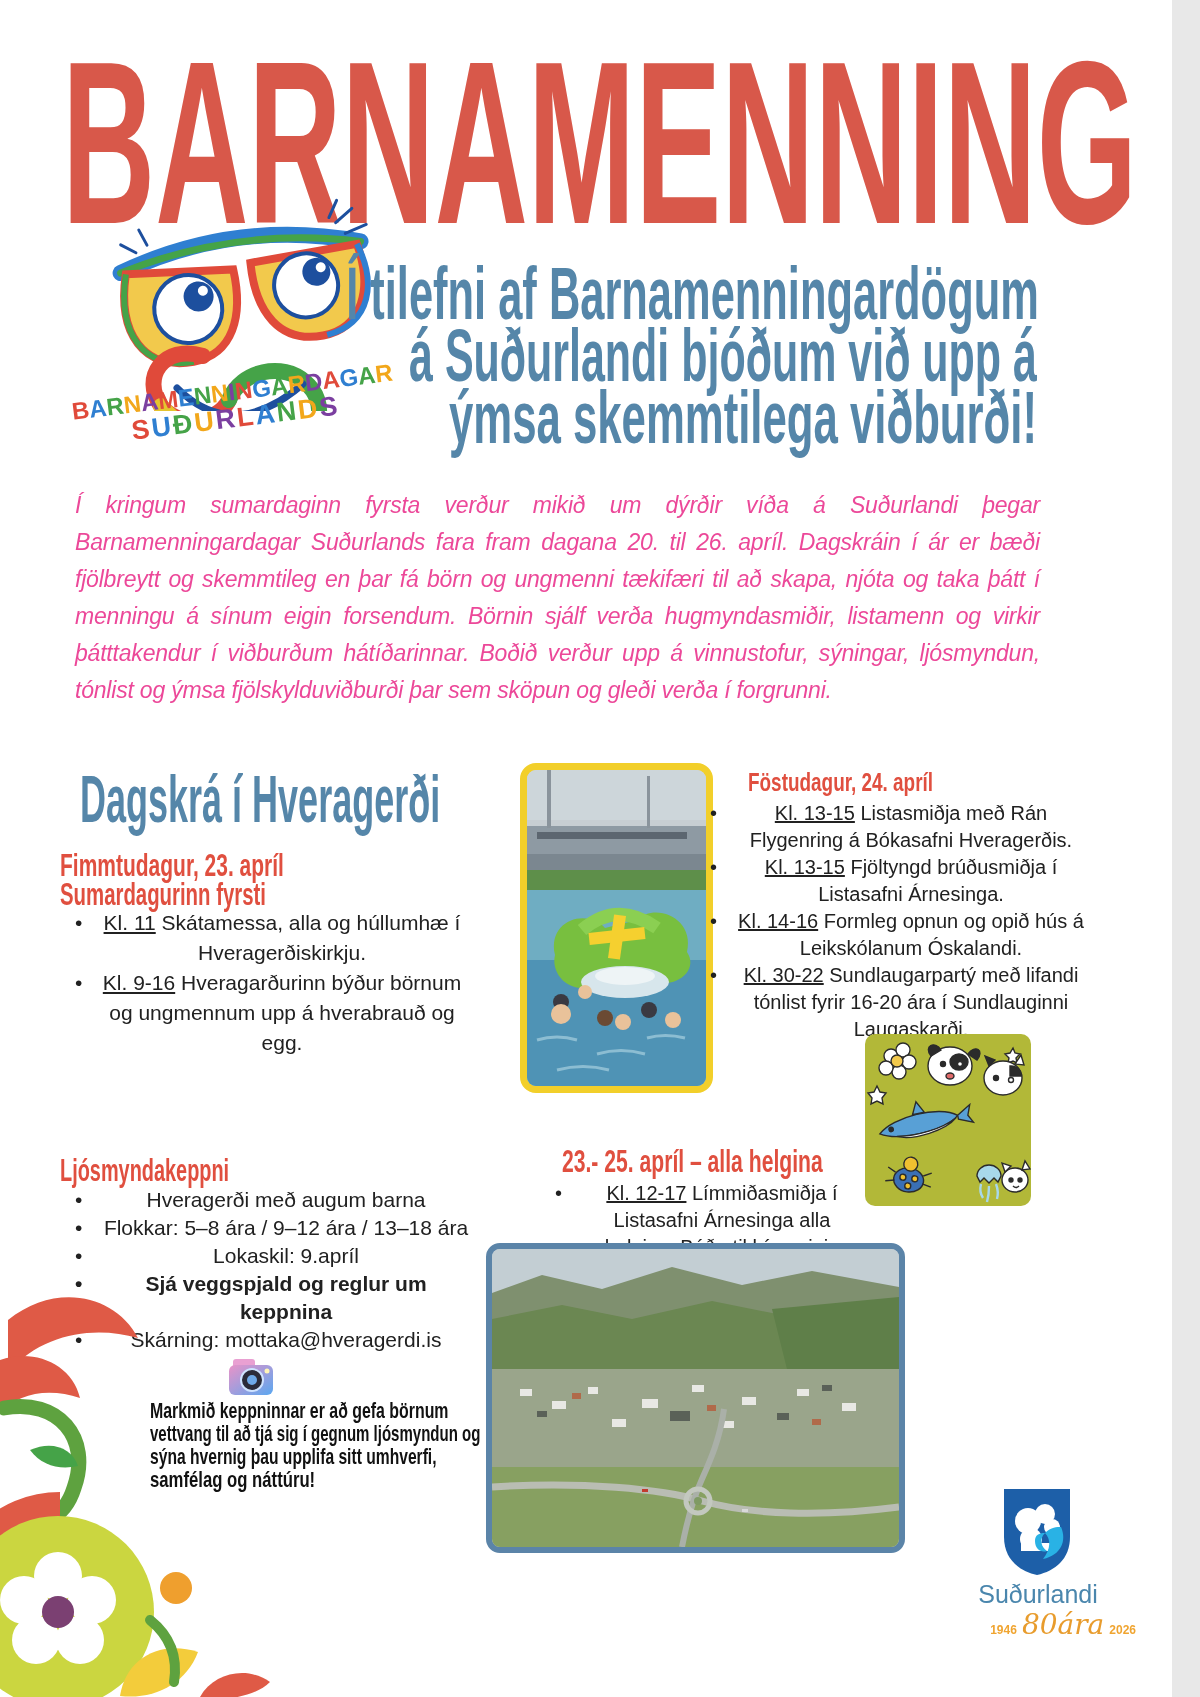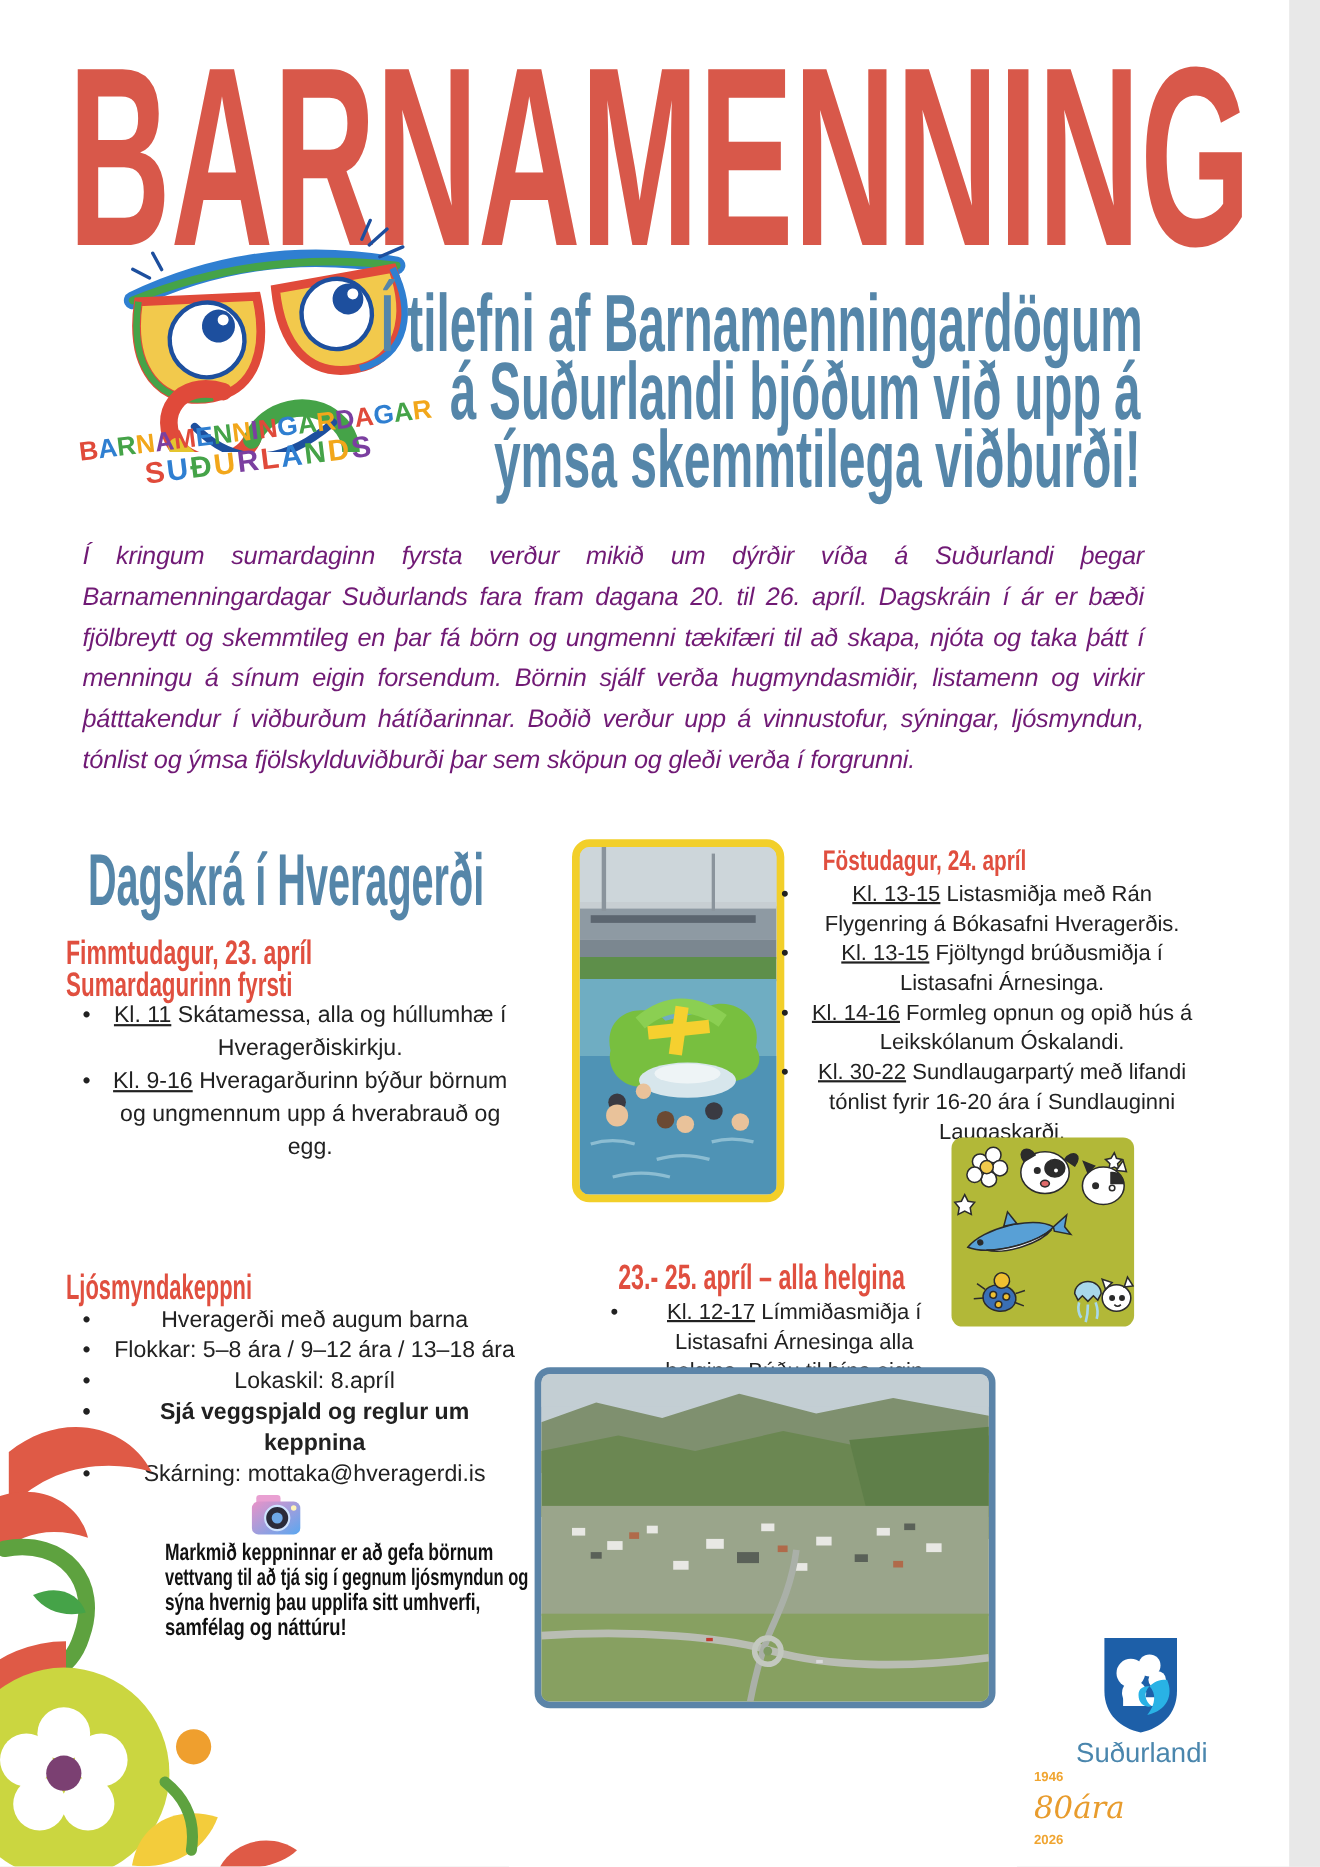--- a/index.html
+++ b/index.html
@@ -1,38 +1,38 @@
 <!DOCTYPE html>
 <html><head>
 <meta charset="utf-8">
 <style>
   html,body{margin:0;padding:0;background:#e8e8e8;}
   .page{position:relative;width:1172px;height:1697px;background:#ffffff;overflow:hidden;
         font-family:"Liberation Sans",sans-serif;}
   .abs{position:absolute;}
   svg.fit{display:block;overflow:visible;}
   svg.fit text{font-family:"Liberation Sans",sans-serif;font-weight:bold;}
-  .intro{font-style:italic;text-align:justify;color:#701a75;font-size:23px;line-height:37px;
+  .intro{font-style:italic;text-align:justify;color:#ec4899;font-size:23px;line-height:37px;
          letter-spacing:-0.2px;}
   .list{position:absolute;color:#212121;}
   .list ul{list-style:none;margin:0;padding:0;text-align:center;}
   .list li{position:relative;padding-left:32px;}
   .list li::before{content:"\2022";position:absolute;left:10px;top:0;}
   .l-left{font-size:21px;line-height:30px;width:402px;}
   .l-right{font-size:20px;line-height:27px;width:390px;}
   .l-contest{font-size:21px;line-height:28px;width:410px;}
   .l-weekend{font-size:20px;line-height:27px;width:322px;}
   .time{text-decoration:underline;}
   .bold{font-weight:700;}
   .logo-words{transform:rotate(-7deg);transform-origin:left top;text-align:center;
               font-weight:bold;line-height:1.05;}
   .logo-words .lw1{font-size:24px;letter-spacing:0px;white-space:nowrap;}
   .logo-words .lw2{font-size:27px;letter-spacing:2px;white-space:nowrap;}
   .city-label{font-size:25px;color:#4a86ad;text-align:center;font-weight:normal;}
-  .anniv{display:flex;align-items:baseline;justify-content:center;gap:5px;color:#f0a531;flex-direction:column;}
+  .anniv{display:flex;align-items:baseline;justify-content:flex-end;gap:5px;color:#f0a531;}
   .anniv .yr{font-size:12px;font-weight:bold;}
   .anniv .big{font-family:"DejaVu Serif",serif;font-style:italic;font-size:28px;color:#e89c2d;}
   .photo-frame{position:absolute;overflow:hidden;background:#cdd6da;}
   .pool{border:7px solid #F2CF2A;border-radius:16px;}
   .aerial{border:6px solid #5B84A8;border-radius:14px;}
   .stickers{position:absolute;border-radius:10px;overflow:hidden;background:#B2B838;}
 </style>
 </head>
 <body>
 
@@ -163,21 +163,21 @@
   </div>
 
   <svg class="fit abs" style="left:60px;top:1156px;" width="170" height="26" viewBox="0 0 400 30" preserveAspectRatio="none">
     <text x="0" y="29" textLength="398" lengthAdjust="spacingAndGlyphs" font-size="37" fill="#E04F3F">Ljósmyndakeppni</text>
   </svg>
 
   <div class="list l-contest" style="left:65px;top:1186px;">
     <ul>
       <li>Hveragerði með augum barna</li>
       <li>Flokkar: 5–8 ára / 9–12 ára / 13–18 ára</li>
-      <li>Lokaskil: 8.apríl</li>
+      <li>Lokaskil: 9.apríl</li>
       <li class="bold">Sjá veggspjald og reglur um keppnina</li>
       <li>Skárning: mottaka@hveragerdi.is</li>
     </ul>
   </div>
 
   <svg class="fit abs" style="left:562px;top:1147px;" width="262" height="26" viewBox="0 0 400 30" preserveAspectRatio="none">
     <text x="0" y="29" textLength="398" lengthAdjust="spacingAndGlyphs" font-size="37" fill="#E04F3F">23.- 25. apríl – alla helgina</text>
   </svg>
 
   <div class="list l-weekend" style="left:545px;top:1180px;">

